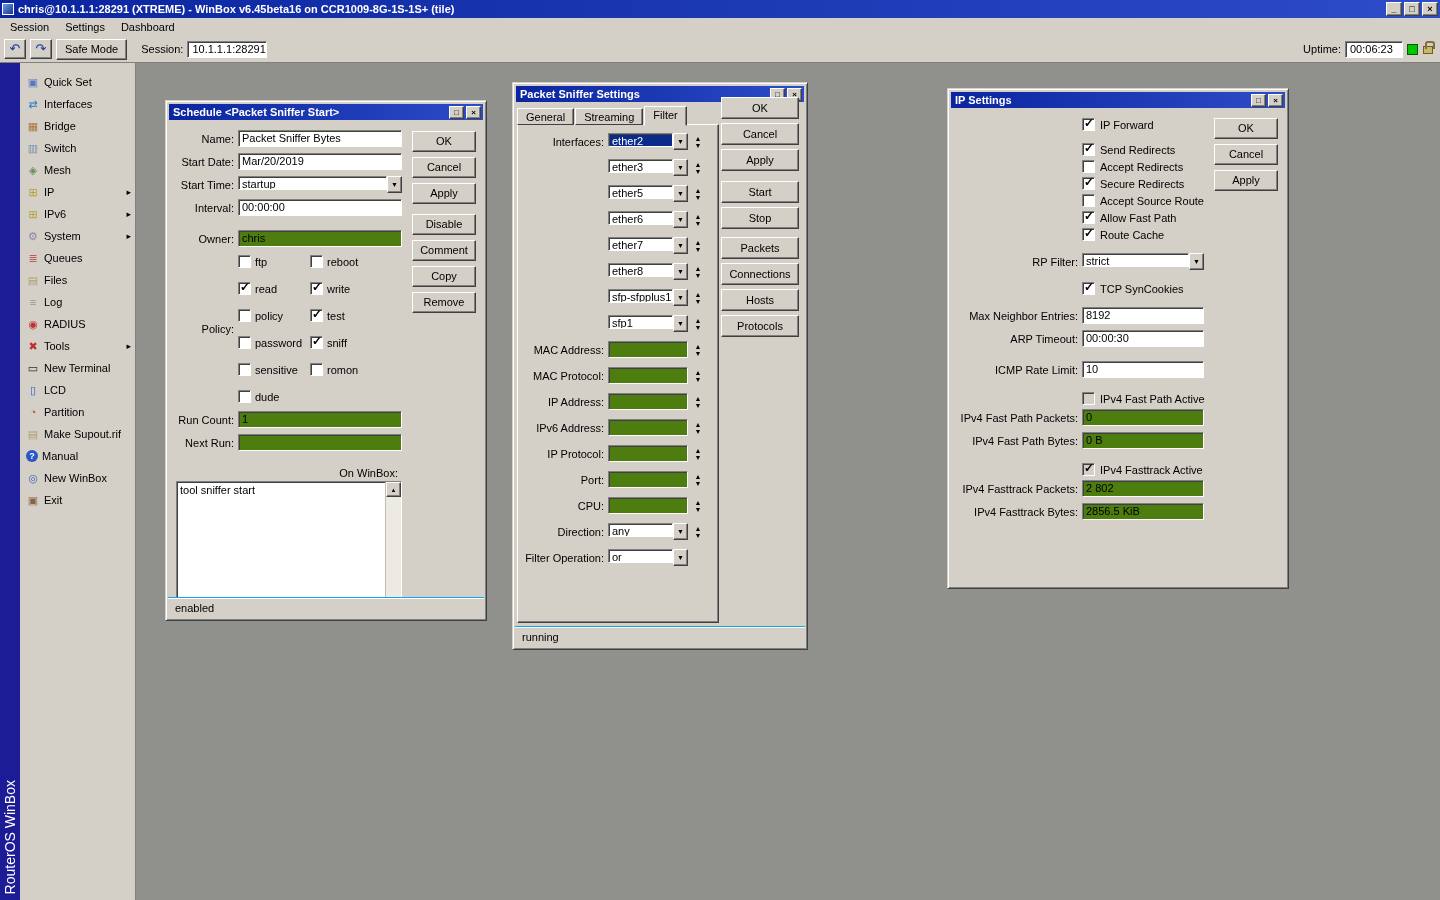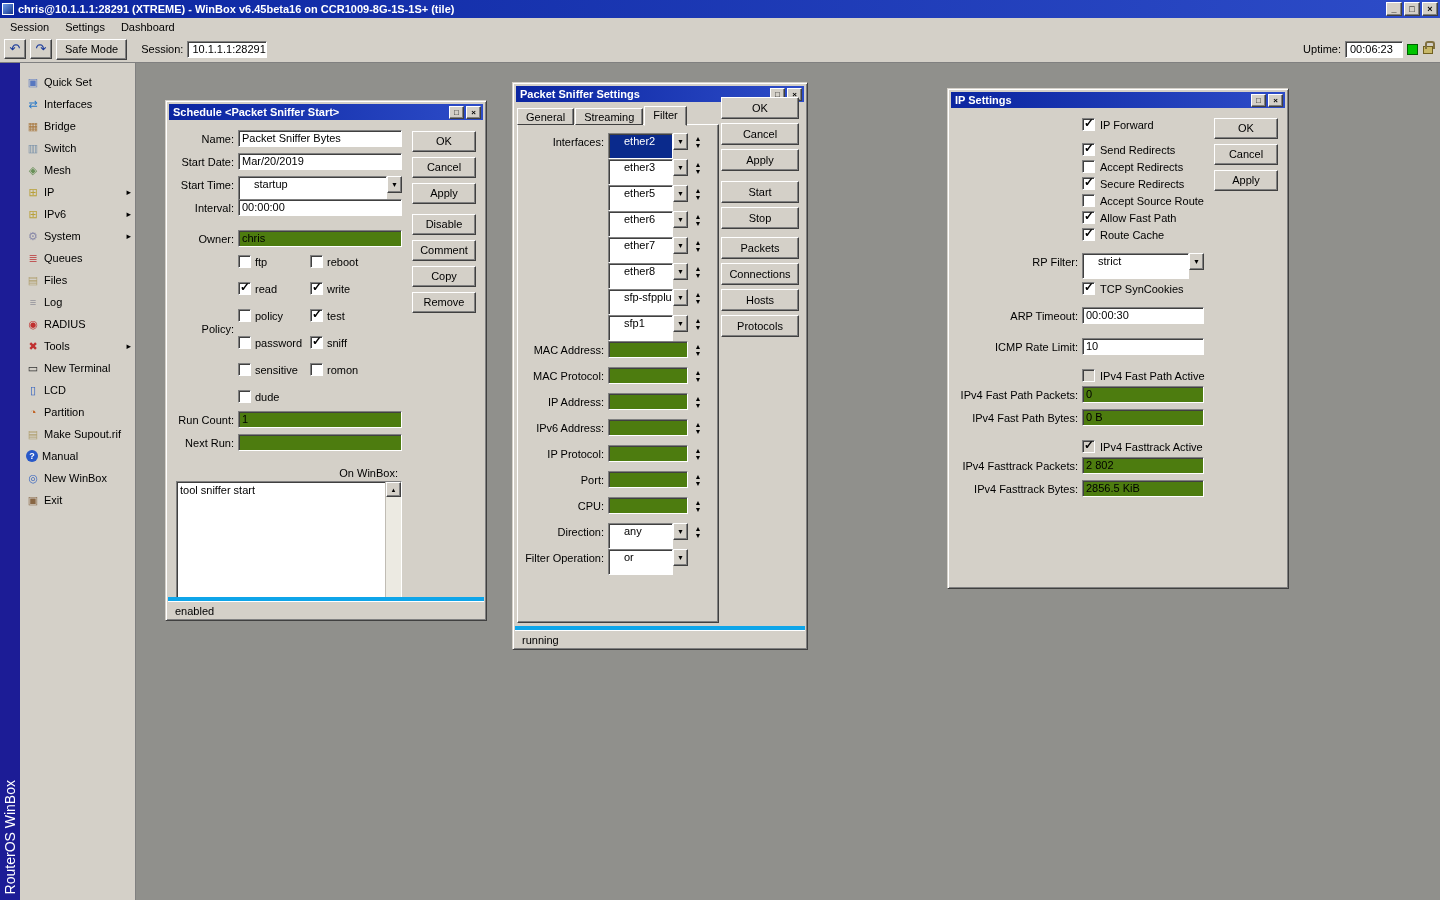--- a/index.html
+++ b/index.html
@@ -43,30 +43,30 @@
 .ic15{color:#c06020}.ic16{color:#b0a070}.ic18{color:#3060c0}.ic19{color:#886644}
 .ic17{background:#2858c8;color:#fff;border-radius:50%;width:12px;height:12px;line-height:12px;font-size:9px;font-weight:bold}
 .canvas{flex:1;position:relative;background:#90908c}
 
 
 .window{position:absolute;background:#d4d0c8;border:1px solid;border-color:#d4d0c8 #404040 #404040 #d4d0c8;box-shadow:inset 1px 1px 0 #fff,inset -1px -1px 0 #808080}
 .wtb{height:16px;margin:3px 3px 0 3px;background:linear-gradient(90deg,#0b25a0,#2d4cc8);display:flex;align-items:center;padding:0 2px 0 4px;gap:2px}
 .wtb .t{color:#fff;font-weight:bold;flex:1;white-space:nowrap;overflow:hidden}
 .wtb .tbtn{width:15px;height:13px;line-height:11px;font-size:8px}
 .wbody{position:absolute;left:2px;right:2px;top:21px;bottom:2px;padding:8px}
-.wstatus{position:absolute;left:2px;right:2px;bottom:2px;height:21px;border-top:4px solid #0ea5e9;box-shadow:inset 0 1px 0 #fff;padding:4px 7px;background:#d4d0c8}
+.wstatus{position:absolute;left:2px;right:2px;bottom:2px;height:21px;border-top:1px solid #0ea5e9;box-shadow:inset 0 1px 0 #fff;padding:4px 7px;background:#d4d0c8}
 
 
 .row{display:flex;align-items:center;margin-bottom:6px}
 .lbl{text-align:right;margin-right:4px;white-space:nowrap}
 .l58{width:58px;flex:none}.l82{width:82px;flex:none}.l120{width:120px;flex:none}
 .in{height:17px;padding:1px 3px;white-space:nowrap;overflow:hidden;line-height:13px}
 .w164{width:164px}.w122{width:122px}
 .combo{display:flex;height:17px}
-.combo .ct{flex:1;height:26px;padding:1px 15px;white-space:nowrap;overflow:hidden;line-height:13px}
+.combo .ct{flex:1;height:14px;padding:1px 3px;white-space:nowrap;overflow:hidden;line-height:13px}
 .dbtn{width:15px;height:17px;font-size:7px;line-height:15px;text-align:center;flex:none}
 .ud{display:flex;flex-direction:column;width:12px;margin-left:4px;font-size:7px;line-height:7px;text-align:center;justify-content:center}
 .cb{width:13px;height:13px;flex:none;position:relative;background:#fff;border:1px solid;border-color:#808080 #fff #fff #808080;box-shadow:inset 1px 1px 0 #404040}
 .cb::after{content:"✓";position:absolute;left:1px;top:-3px;font-size:12px;font-weight:bold;display:none}
 .cb[data-checked="true"]::after{display:block}
 .cb.dis{background:#d4d0c8}
 .cbi{display:flex;align-items:center;gap:4px}
 
 
 #win-schedule{left:29px;top:37px;width:322px;height:521px}
@@ -570,20 +570,24 @@
             <span class="lbl l120">RP Filter:</span>
           <span class="combo" style="width:122px">
               <span class="ct sunken">strict</span>
               <span class="dbtn raised">▼</span>
             </span>
         </div>
         <div class="iprow ind mb12">
             <span class="cb" data-checked="true"></span>
             <span>TCP SynCookies</span>
           </div>
+        <div class="iprow frow">
+            <span class="lbl l120">Max Neighbor Entries:</span>
+            <span class="in sunken w122">8192</span>
+          </div>
         <div class="iprow frow mb14">
             <span class="lbl l120">ARP Timeout:</span>
             <span class="in sunken w122">00:00:30</span>
           </div>
         <div class="iprow frow mb14">
             <span class="lbl l120">ICMP Rate Limit:</span>
             <span class="in sunken w122">10</span>
           </div>
         <div class="iprow ind mb4">
             <span class="cb dis" data-checked="false"></span>

